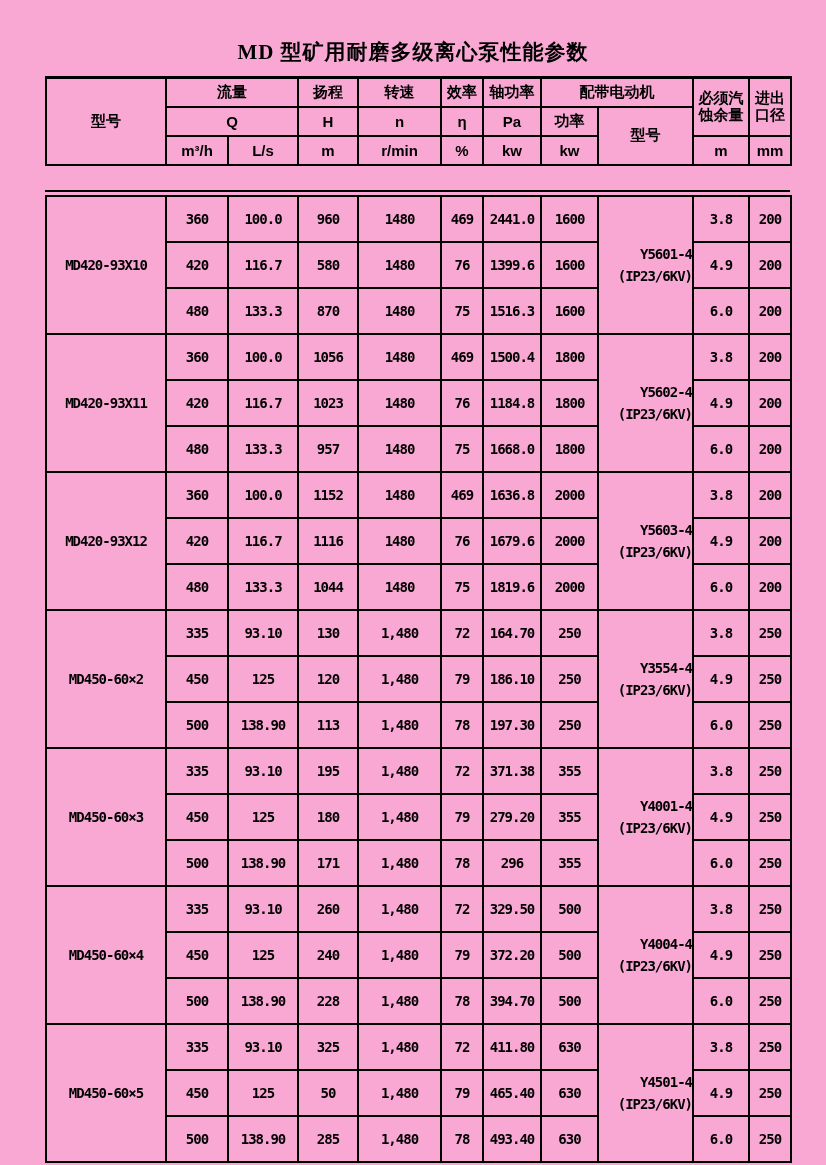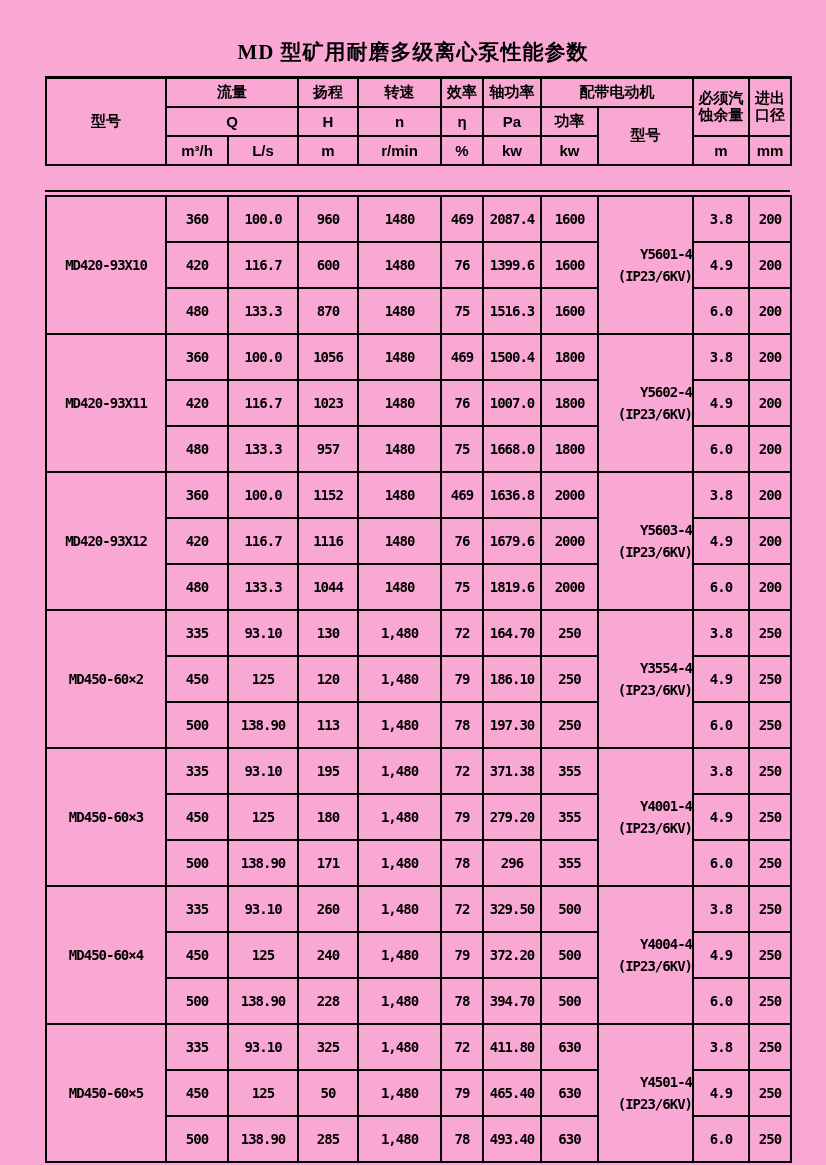--- a/index.html
+++ b/index.html
@@ -147,33 +147,33 @@
     </colgroup>
 
     <tbody>
           <tr>
       <td rowspan="3" class="model-cell">MD420-93X10</td>
       <td>360</td>
       <td>100.0</td>
       <td>960</td>
       <td>1480</td>
       <td>469</td>
-      <td>2087.4</td>
+      <td>2441.0</td>
       <td>1600</td>
       <td rowspan="3" class="motor-cell">
         <div>Y5601-4</div>
         <div>(IP23/6KV)</div>
       </td>
       <td>3.8</td>
       <td>200</td>
     </tr>
     <tr>
       <td>420</td>
       <td>116.7</td>
-      <td>600</td>
+      <td>580</td>
       <td>1480</td>
       <td>76</td>
       <td>1399.6</td>
       <td>1600</td>
       <td>4.9</td>
       <td>200</td>
     </tr>
     <tr>
       <td>480</td>
       <td>133.3</td>
@@ -201,21 +201,21 @@
       </td>
       <td>3.8</td>
       <td>200</td>
     </tr>
     <tr>
       <td>420</td>
       <td>116.7</td>
       <td>1023</td>
       <td>1480</td>
       <td>76</td>
-      <td>1007.0</td>
+      <td>1184.8</td>
       <td>1800</td>
       <td>4.9</td>
       <td>200</td>
     </tr>
     <tr>
       <td>480</td>
       <td>133.3</td>
       <td>957</td>
       <td>1480</td>
       <td>75</td>

